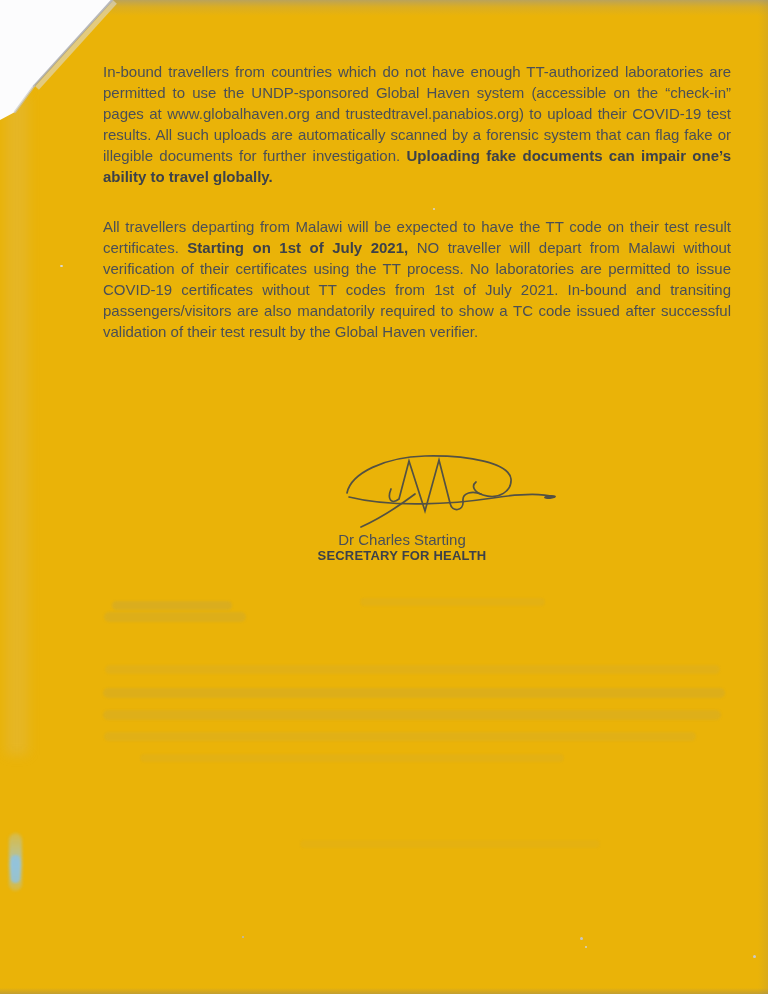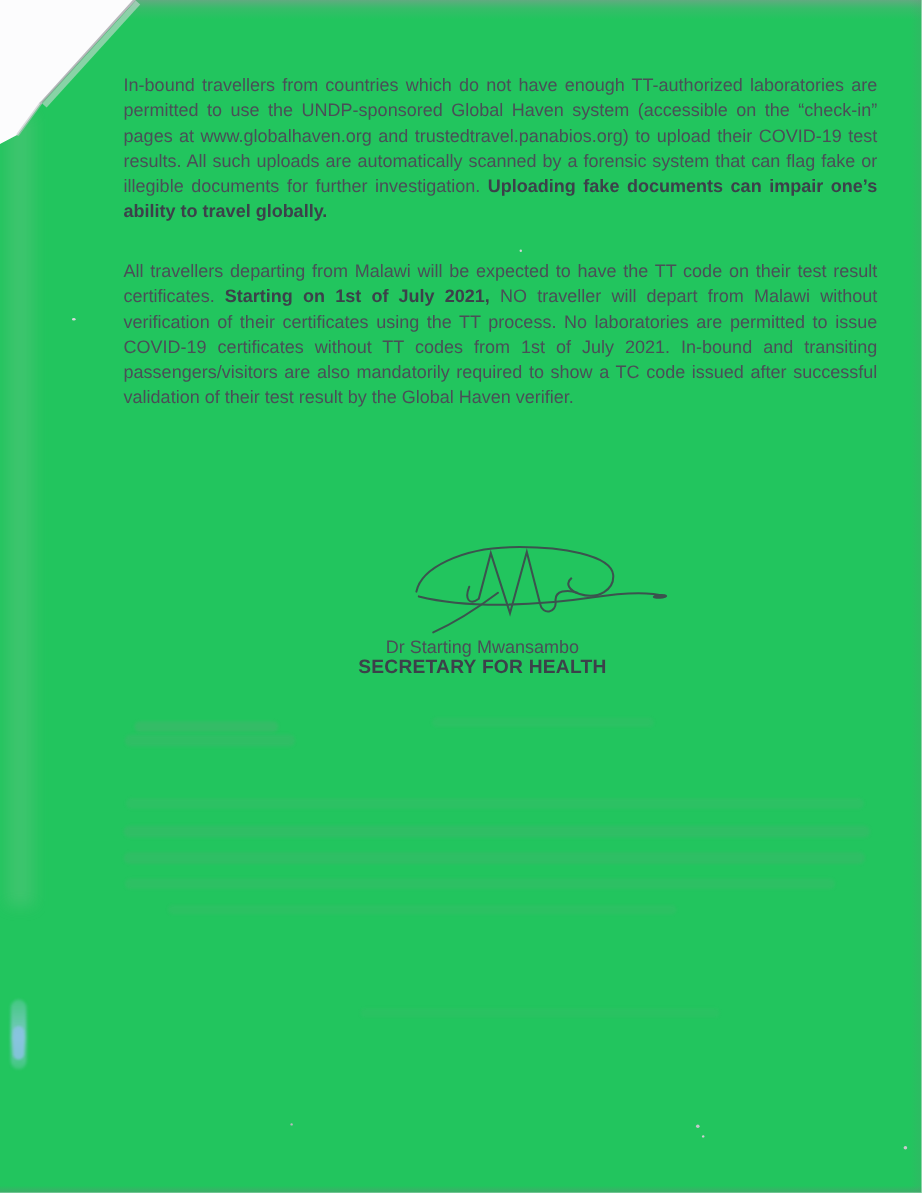--- a/index.html
+++ b/index.html
@@ -1,18 +1,18 @@
 <!DOCTYPE html>
 <html style="--ink: #4a4f57; --ink_bold: #3c414a; --paper: #fdfdfe; --blue_mark: #a9d2ec;"><head>
 <meta charset="utf-8">
 <style>
   html,body{margin:0;padding:0;background:#e9e9ea;}
   .page{
     position:relative;width:768px;height:994px;margin:0 auto;
-    background:#22c55e;overflow:hidden;
+    background:#eab308;overflow:hidden;
     font-family:"Liberation Sans",sans-serif;
   }
   
   .top-shade{position:absolute;left:0;top:0;width:768px;height:16px;
     background:linear-gradient(to bottom,rgba(148,150,156,.55),rgba(148,150,156,.18) 7px,rgba(148,150,156,0) 16px);}
   .right-shade{position:absolute;right:0;top:0;width:10px;height:994px;
     background:linear-gradient(to right,rgba(120,122,128,0),rgba(120,122,128,.14));}
   .bottom-shade{position:absolute;left:0;bottom:0;width:768px;height:6px;
     background:linear-gradient(to top,rgba(120,122,128,.35),rgba(120,122,128,0));}
   .left-band{position:absolute;left:6px;top:95px;width:22px;height:660px;
@@ -24,21 +24,21 @@
     color:var(--ink,#4a4f57);font-size:15px;line-height:21px;
     text-align:justify;
   }
   .content p{margin:0 0 29px 0;}
   .content .b{font-weight:700;color:var(--ink_bold,#3c414a);}
   
   .sig-svg{position:absolute;left:333px;top:447px;}
   .sig-name{position:absolute;left:297px;top:531px;width:210px;text-align:center;
     font-size:15px;color:var(--ink,#4a4f57);}
   .sig-title{position:absolute;left:294px;top:548px;width:216px;text-align:center;
-    font-size:16px;font-weight:700;letter-spacing:.2px;color:var(--ink_bold,#3c414a);}
+    font-size:13px;font-weight:700;letter-spacing:.2px;color:var(--ink_bold,#3c414a);}
   
   .ghost{position:absolute;border-radius:5px;filter:blur(1.3px);}
   .g1{left:112px;top:601px;width:120px;height:9px;background:rgba(140,148,144,.17);}
   .g2{left:104px;top:612px;width:142px;height:10px;background:rgba(140,148,144,.13);}
   .g3{left:360px;top:598px;width:185px;height:8px;background:rgba(150,158,152,.08);}
   .g4{left:105px;top:665px;width:615px;height:9px;background:rgba(150,158,152,.09);}
   .g5{left:103px;top:688px;width:622px;height:10px;background:rgba(140,148,144,.13);}
   .g6{left:103px;top:710px;width:618px;height:10px;background:rgba(140,148,144,.12);}
   .g7{left:104px;top:732px;width:592px;height:9px;background:rgba(150,158,152,.10);}
   .g8{left:140px;top:754px;width:424px;height:8px;background:rgba(150,158,152,.08);}
@@ -80,21 +80,21 @@
     <p class="para"><span>All travellers departing from Malawi will be expected to have the TT code on their test result certificates. </span><span class="b">Starting on 1st of July 2021,</span><span> NO traveller will depart from Malawi without verification of their certificates using the TT process. No laboratories are permitted to issue COVID-19 certificates without TT codes from 1st of July 2021. In-bound and transiting passengers/visitors are also mandatorily required to show a TC code issued after successful validation of their test result by the Global Haven verifier.</span></p>
   </div>
 
   <svg class="sig-svg" width="228" height="86" viewBox="0 0 228 86" fill="none" stroke="#3f444c" stroke-width="1.7" stroke-linecap="round" opacity="0.88">
     <path d="M14 46 C18 26, 52 10, 92 9 C136 8, 176 16, 178 32 C179 44, 166 53, 150 48 C141 45, 138 39, 143 35"></path>
     <path d="M58 42 C54 52, 58 58, 66 52 L76 14 L92 64 L106 13 L117 56 C119 66, 131 64, 130 54 C129 45, 140 44, 148 47"></path>
     <path d="M16 50 C60 61, 120 57, 160 51 C186 47, 208 46, 221 50"></path>
     <path d="M28 80 C48 71, 66 59, 82 47"></path>
     <ellipse cx="217" cy="50" rx="6" ry="2" fill="#3f444c" stroke="none" transform="rotate(-4 217 50)"></ellipse>
   </svg>
-  <div class="sig-name">Dr Starting Mwansambo</div>
+  <div class="sig-name">Dr Charles Starting</div>
   <div class="sig-title">SECRETARY FOR HEALTH</div>
 
   <div class="ghost g1"></div>
   <div class="ghost g2"></div>
   <div class="ghost g3"></div>
   <div class="ghost g4"></div>
   <div class="ghost g5"></div>
   <div class="ghost g6"></div>
   <div class="ghost g7"></div>
   <div class="ghost g8"></div>

